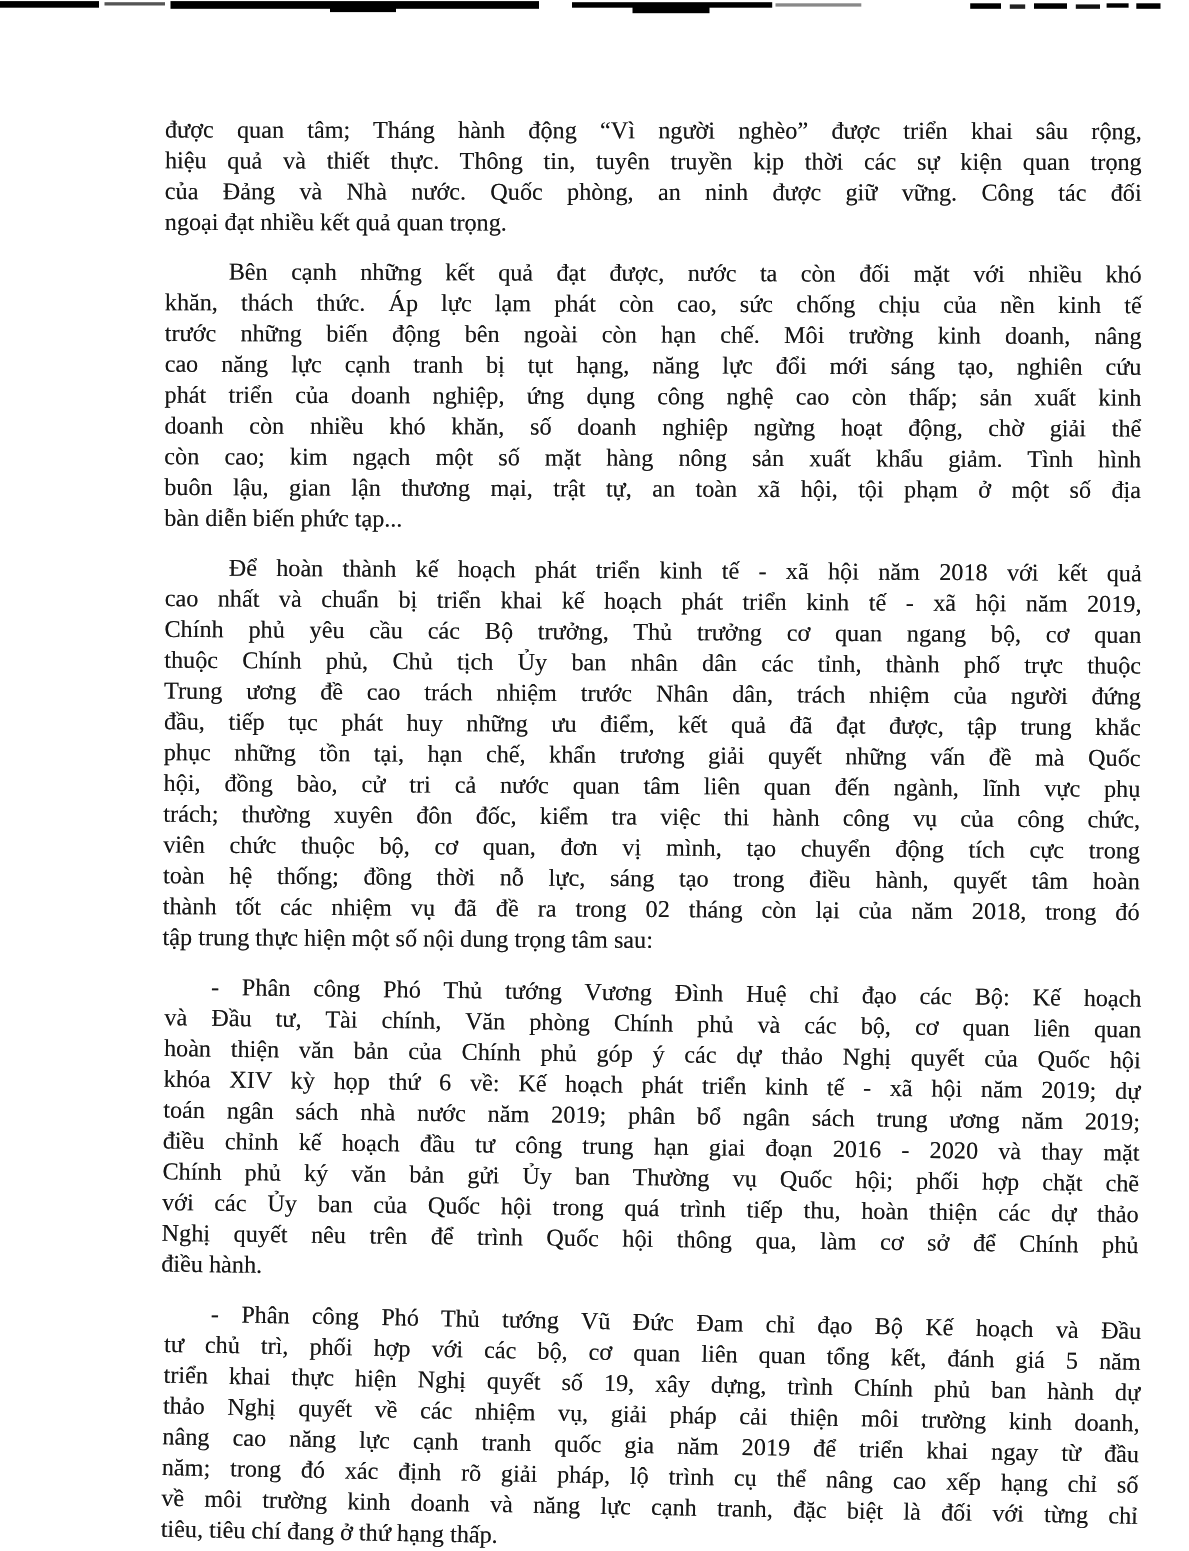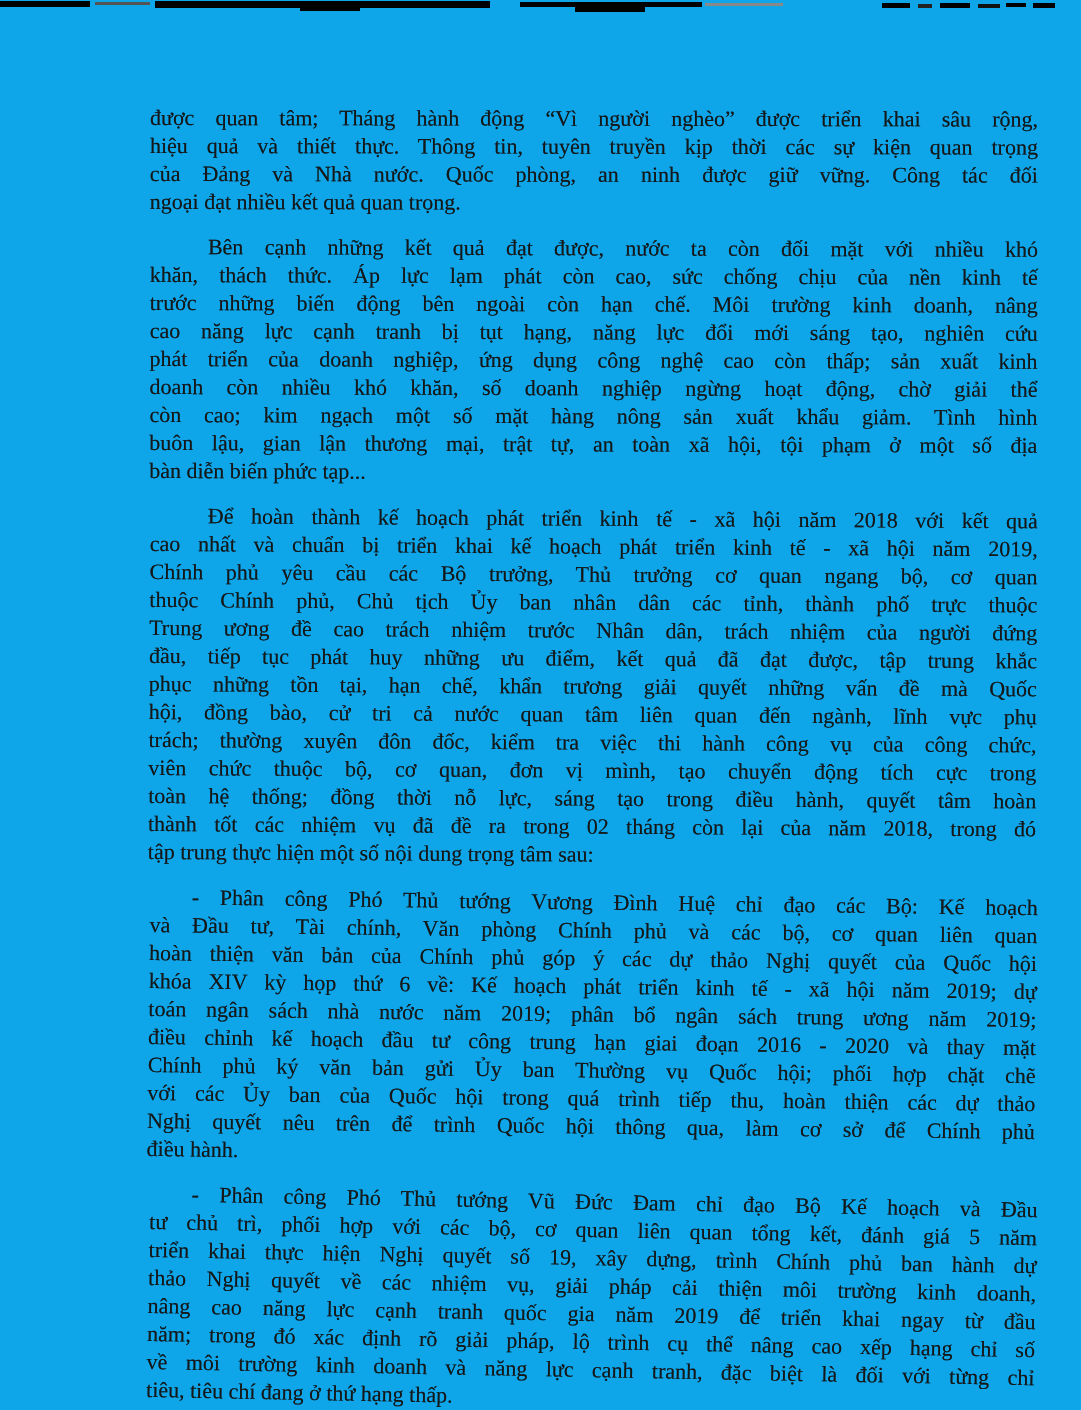--- a/index.html
+++ b/index.html
@@ -4,21 +4,21 @@
 <style>
   html, body {
     margin: 0;
     padding: 0;
     background: #e8e8e8;
   }
   .page {
     position: relative;
     width: 1081px;
     height: 1410px;
-    background: #0ea5e9;
+    background: #ffffff;
     overflow: hidden;
     font-family: "Liberation Serif", "DejaVu Serif", serif;
   }
   
   .artifact {
     position: absolute;
     background: #000;
   }
   
   .doc {

